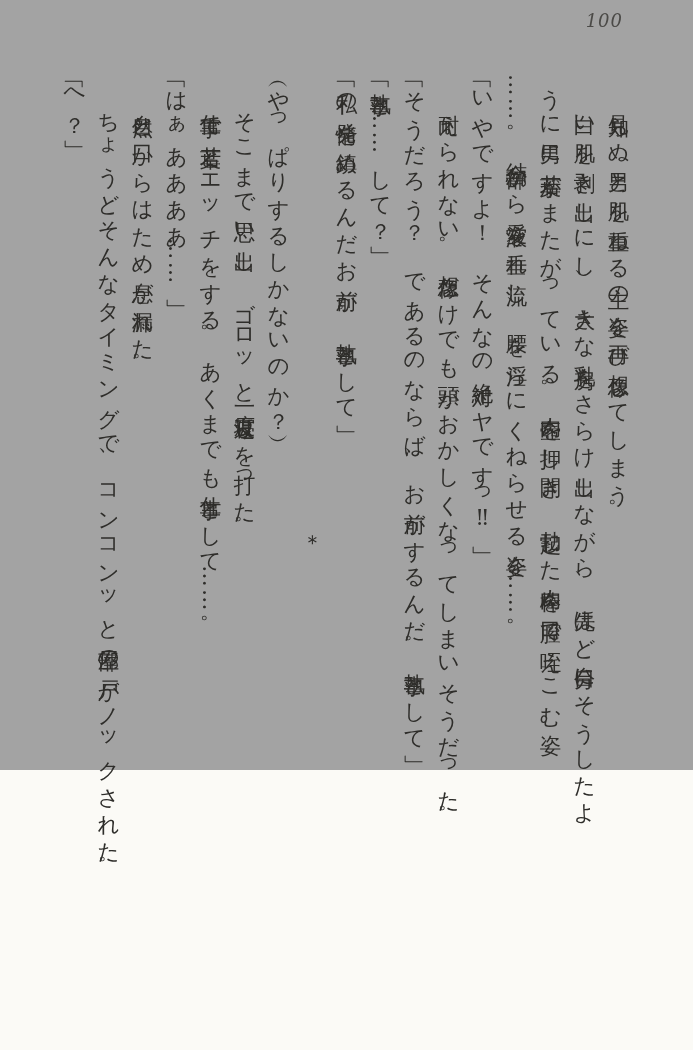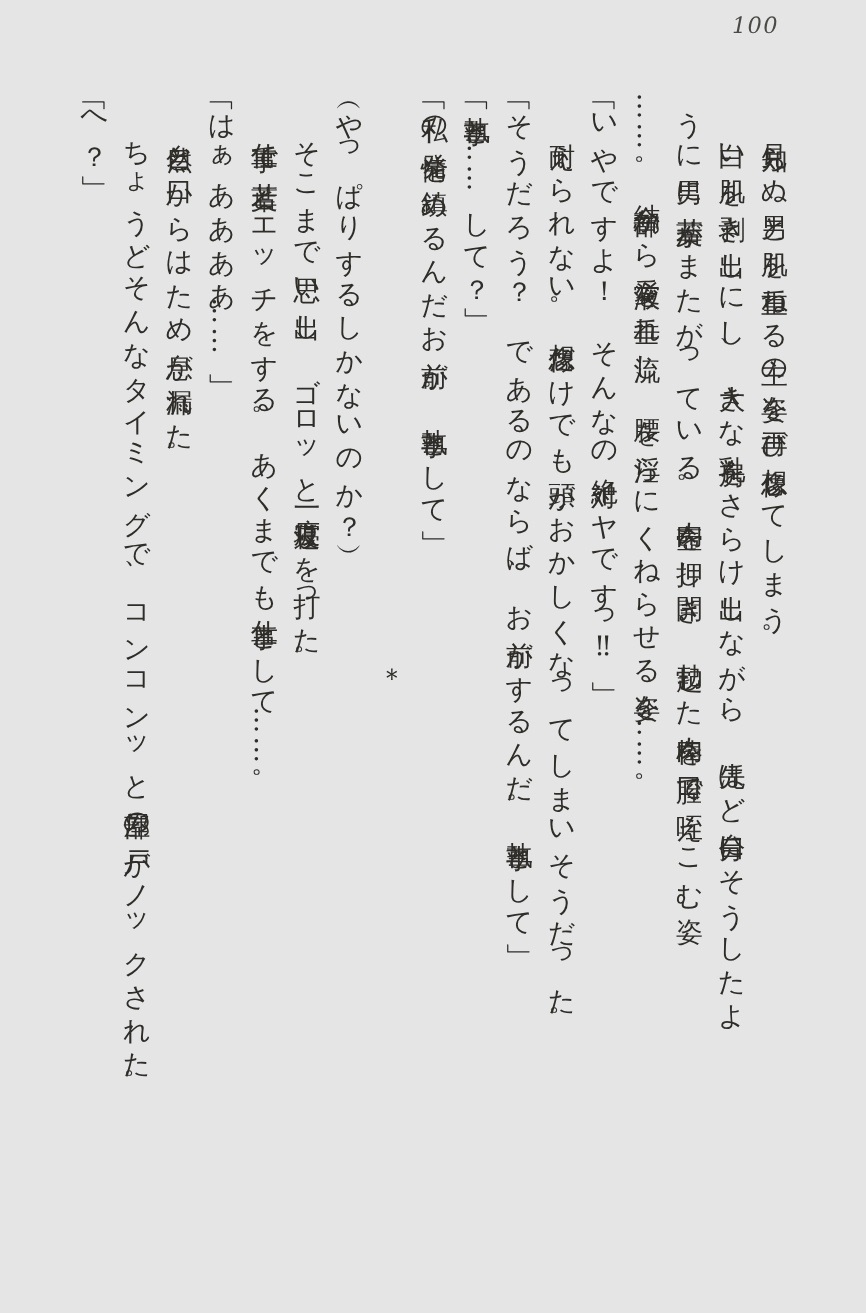--- a/index.html
+++ b/index.html
@@ -9,22 +9,22 @@
   body {
     width: 693px;
     height: 1050px;
     background: #fbfaf6;
     overflow: hidden;
     font-family: "DejaVu Serif", "Liberation Serif", serif;
   }
   .page {
     position: relative;
     width: 693px;
-    height: 1050px;
-    background: #e5e5e5;
+    height: 770px;
+    background: #a3a3a3;
   }
   .page-number {
     position: absolute;
     top: 10px;
     right: 70px;
     font-size: 18px;
     font-style: italic;
     color: #4b4a47;
     letter-spacing: 1px;
   }

